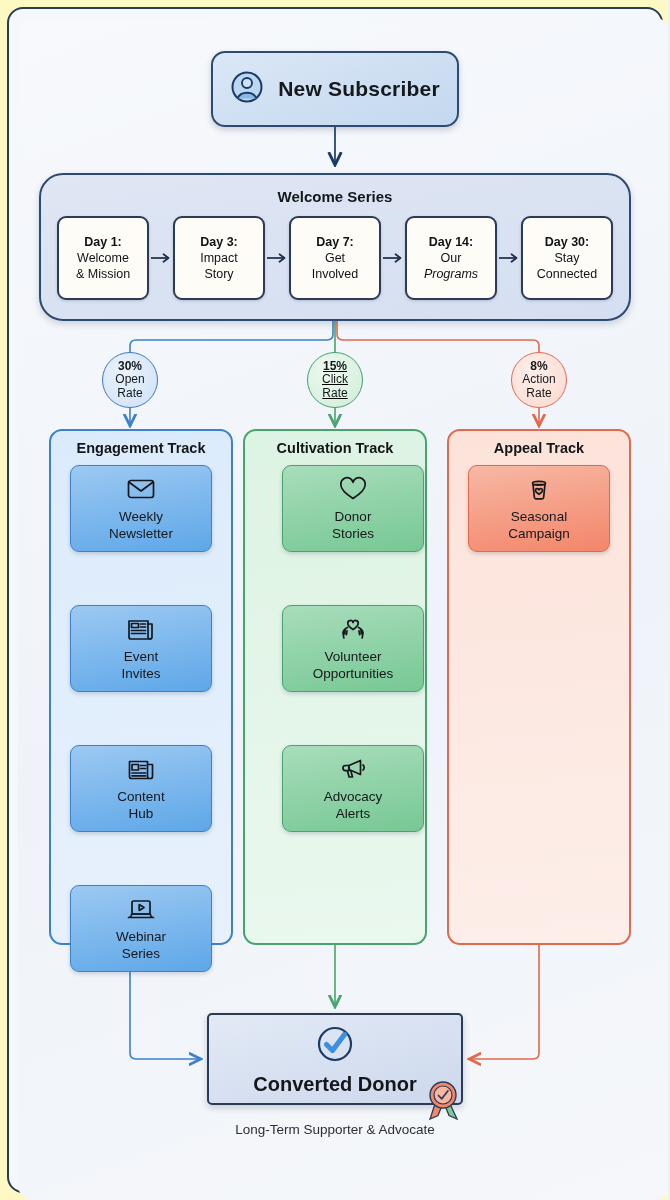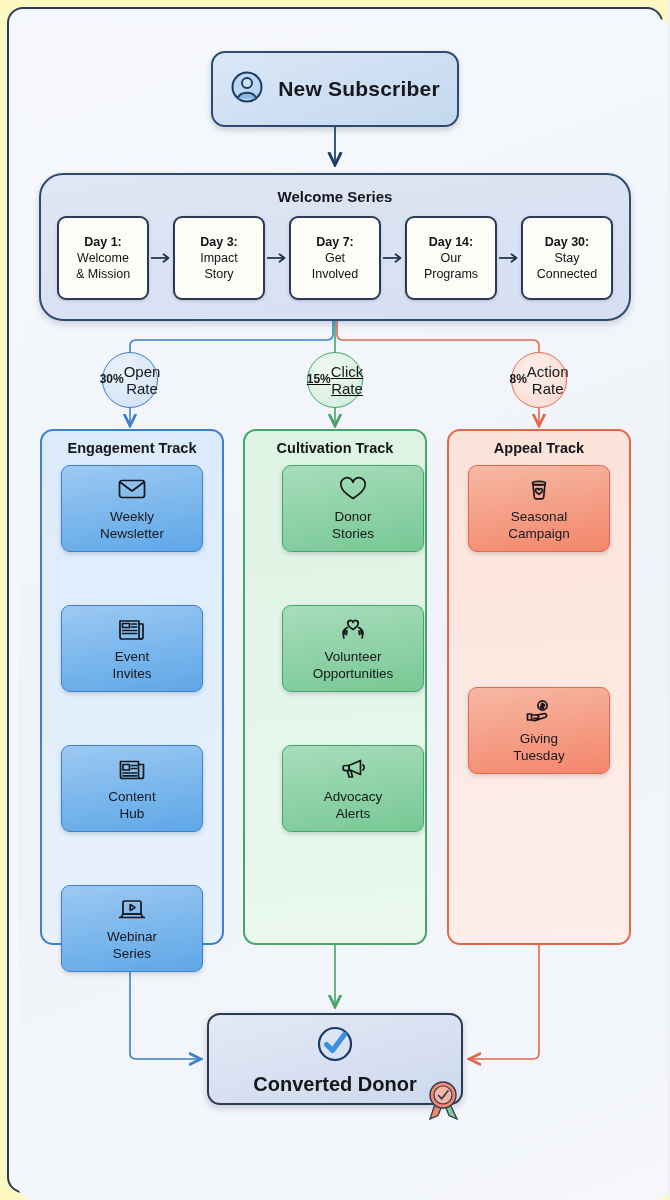--- a/index.html
+++ b/index.html
@@ -33,56 +33,56 @@
   .day-card{width:92px;height:84px;border:2px solid #2b3a55;border-radius:9px;
     background:#fdfcf7;box-sizing:border-box;
     display:flex;flex-direction:column;align-items:center;justify-content:center;
     box-shadow:0 1px 3px rgba(40,60,90,.22);}
   .day-card .d-ttl{font-size:12.5px;font-weight:bold;color:#101217;line-height:1.28;}
   .day-card .d-sub{font-size:12.5px;color:#101217;line-height:1.28;text-align:center;}
   .day-arrow{width:24px;display:flex;align-items:center;justify-content:center;color:#1b2c47;}
 
   
   .badge{position:absolute;width:56px;height:56px;border-radius:50%;
-    display:flex;align-items:center;justify-content:center;
+    display:flex;flex-direction:column;align-items:center;justify-content:center;
     box-sizing:border-box;}
   .badge .pct{font-size:12px;font-weight:bold;color:#15171b;line-height:1.12;}
-  .badge .nm{font-size:15px;color:#15171b;line-height:1.14;text-align:center;}
+  .badge .nm{font-size:12px;color:#15171b;line-height:1.14;text-align:center;}
   .badge.blue{left:102px;top:352px;border:1.8px solid #3b79c4;
     background:radial-gradient(circle at 38% 32%,#eaf2fc 0%,#cfe1f6 100%);}
   .badge.green{left:307px;top:352px;border:1.8px solid #44a06a;
     background:radial-gradient(circle at 38% 32%,#eefaf0 0%,#cfecd8 100%);text-decoration:underline;}
   .badge.red{left:511px;top:352px;border:1.8px solid #e3694f;
     background:radial-gradient(circle at 38% 32%,#fdeee9 0%,#fbd9cf 100%);}
 
   
   .track{position:absolute;top:429px;width:184px;height:516px;
     border-radius:13px;box-sizing:border-box;padding-top:9px;}
-  .track.t1{left:40px;border:2px solid #3d80cb;
+  .track.t1{left:49px;border:2px solid #3d80cb;
     background:linear-gradient(175deg,#dcebfb 0%,#e7f1fc 100%);}
   .track.t2{left:243px;border:2px solid #47a46d;
     background:linear-gradient(175deg,#ddf3e3 0%,#eaf8ee 100%);}
   .track.t3{left:447px;border:2px solid #e2684e;
     background:linear-gradient(175deg,#fce3da 0%,#fdeee9 100%);}
   .track-title{text-align:center;font-size:14.5px;font-weight:bold;color:#14161a;margin-bottom:9px;}
 
   .cards{display:flex;flex-direction:column;align-items:center;gap:12px;}
   .node{width:142px;height:87px;border-radius:9px;box-sizing:border-box;
     display:flex;flex-direction:column;align-items:center;justify-content:center;
     box-shadow:0 2px 4px rgba(40,60,90,.2);}
   .node .nlabel{font-size:13.5px;color:#15171b;line-height:1.26;text-align:center;margin-top:5px;}
   .node .nicon{height:28px;display:flex;align-items:center;justify-content:center;}
   .t1 .node{border:1.6px solid #3d80cb;background:linear-gradient(170deg,#9cc9f2 0%,#5ea7e8 100%);}
   .t2 .node{border:1.6px solid #47a46d;background:linear-gradient(170deg,#a8ddbb 0%,#77c894 100%);margin-left:36px;}
   .t3 .node{border:1.6px solid #e2684e;background:linear-gradient(170deg,#f7b8a4 0%,#f3866a 100%);}
   .gap{height:29px;display:flex;align-items:center;justify-content:center;}
 
   
   .donor{position:absolute;left:207px;top:1013px;width:256px;height:92px;
-    border:2px solid #2b3a55;border-radius:13px;
+    border:2px solid #2b3a55;border-radius:5px;
     background:linear-gradient(165deg,#e3eaf6 0%,#ccd8ec 100%);
     box-shadow:0 3px 7px rgba(40,60,90,.22);box-sizing:border-box;
     display:flex;flex-direction:column;align-items:center;justify-content:center;}
   .donor .dtitle{font-size:20px;font-weight:bold;color:#14161a;margin-top:3px;}
   .donor-sub{position:absolute;left:0;top:1122px;width:670px;text-align:center;
     font-size:13.5px;color:#2c2f35;}
   .ribbon{position:absolute;left:424px;top:1077px;width:40px;height:44px;}
 </style>
 </head>
 <body>
@@ -185,21 +185,21 @@
         <div class="day-arrow">
           <svg width="22" height="12" viewBox="0 0 22 12">
             <path d="M1,6 H17" stroke="#1b2c47" stroke-width="1.7" fill="none"></path>
             <path d="M13.5,2.2 L18.5,6 L13.5,9.8" stroke="#1b2c47" stroke-width="1.7" fill="none" stroke-linecap="round" stroke-linejoin="round"></path>
           </svg>
         </div>
         <div class="day-card">
           <span class="d-ttl">Day 14:</span>
           <span class="d-sub">
             <span style="display: block;">Our</span>
-            <span style="display: block;">Programs</span>
+            <span style="display: block; font-style: italic;">Programs</span>
           </span>
         </div>
         <div class="day-arrow">
           <svg width="22" height="12" viewBox="0 0 22 12">
             <path d="M1,6 H17" stroke="#1b2c47" stroke-width="1.7" fill="none"></path>
             <path d="M13.5,2.2 L18.5,6 L13.5,9.8" stroke="#1b2c47" stroke-width="1.7" fill="none" stroke-linecap="round" stroke-linejoin="round"></path>
           </svg>
         </div>
         <div class="day-card">
           <span class="d-ttl">Day 30:</span>
@@ -352,35 +352,20 @@
             </svg>
           </span>
           <span class="nlabel">
             <span style="display:block">Seasonal</span>
             <span style="display:block">Campaign</span>
           </span>
         </div>
         <div class="gap"></div>
         <div class="gap"></div>
         <div class="gap"></div>
-        <div class="node">
-          <span class="nicon">
-            <svg width="30" height="26" viewBox="0 0 30 26">
-              <circle cx="18.5" cy="7.5" r="4.6" stroke="#15171b" stroke-width="1.7" fill="none" stroke-linecap="round" stroke-linejoin="round"></circle>
-              <path d="M18.5,5.1 v4.9 M17.2,6.1 h2.4 a1,1 0 0 1 0,2 h-2.2 a1,1 0 0 0 0,2 h2.4" stroke="#15171b" stroke-width="1.7" fill="none" stroke-linecap="round" stroke-linejoin="round"></path>
-              <path d="M3.5,16 h4 v6 h-4 Z" stroke="#15171b" stroke-width="1.7" fill="none" stroke-linecap="round" stroke-linejoin="round"></path>
-              <path d="M7.5,17 h5.5 a1.7,1.7 0 0 1 0,3.4 h-3" stroke="#15171b" stroke-width="1.7" fill="none" stroke-linecap="round" stroke-linejoin="round"></path>
-              <path d="M13,17 l7.5,-1.4 a1.9,1.9 0 0 1 1,3.6 L11.5,22.4 a3,3 0 0 1 -2,0 L7.5,21.6" stroke="#15171b" stroke-width="1.7" fill="none" stroke-linecap="round" stroke-linejoin="round"></path>
-            </svg>
-          </span>
-          <span class="nlabel">
-            <span style="display:block">Giving</span>
-            <span style="display:block">Tuesday</span>
-          </span>
-        </div>
       </div>
   </div>
 
   <div class="donor">
     <span class="nicon">
       <svg width="44" height="44" viewBox="0 0 44 44">
         <circle cx="22" cy="22" r="16" fill="none" stroke="#1b3b66" stroke-width="2.2"></circle>
         <path d="M13.5,22.5 L19.5,28.5 L31.5,12.5" fill="none" stroke="#3d8fe0" stroke-width="5.2" stroke-linecap="round" stroke-linejoin="round"></path>
       </svg>
     </span>
@@ -390,13 +375,14 @@
   <span class="ribbon">
     <svg width="40" height="44" viewBox="0 0 40 44">
       <path d="M11,27 L6,42 L14,38.5 L17,31 Z" fill="#f1886c" stroke="#2b3a55" stroke-width="1.3"></path>
       <path d="M26,27 L33,42 L25,38.5 L22,31 Z" fill="#7dc896" stroke="#2b3a55" stroke-width="1.3"></path>
       <circle cx="19" cy="18" r="13" fill="#f1886c" stroke="#2b3a55" stroke-width="1.4"></circle>
       <circle cx="19" cy="18" r="9" fill="#f8b5a0" stroke="#2b3a55" stroke-width="1.2"></circle>
       <path d="M14.5,18.5 L17.8,21.8 L24,13.8" fill="none" stroke="#2b3a55" stroke-width="1.7" stroke-linecap="round" stroke-linejoin="round"></path>
     </svg>
   </span>
 
+  <div class="donor-sub">Long-Term Supporter &amp; Advocate</div>
 </div>
 
 </body></html>

